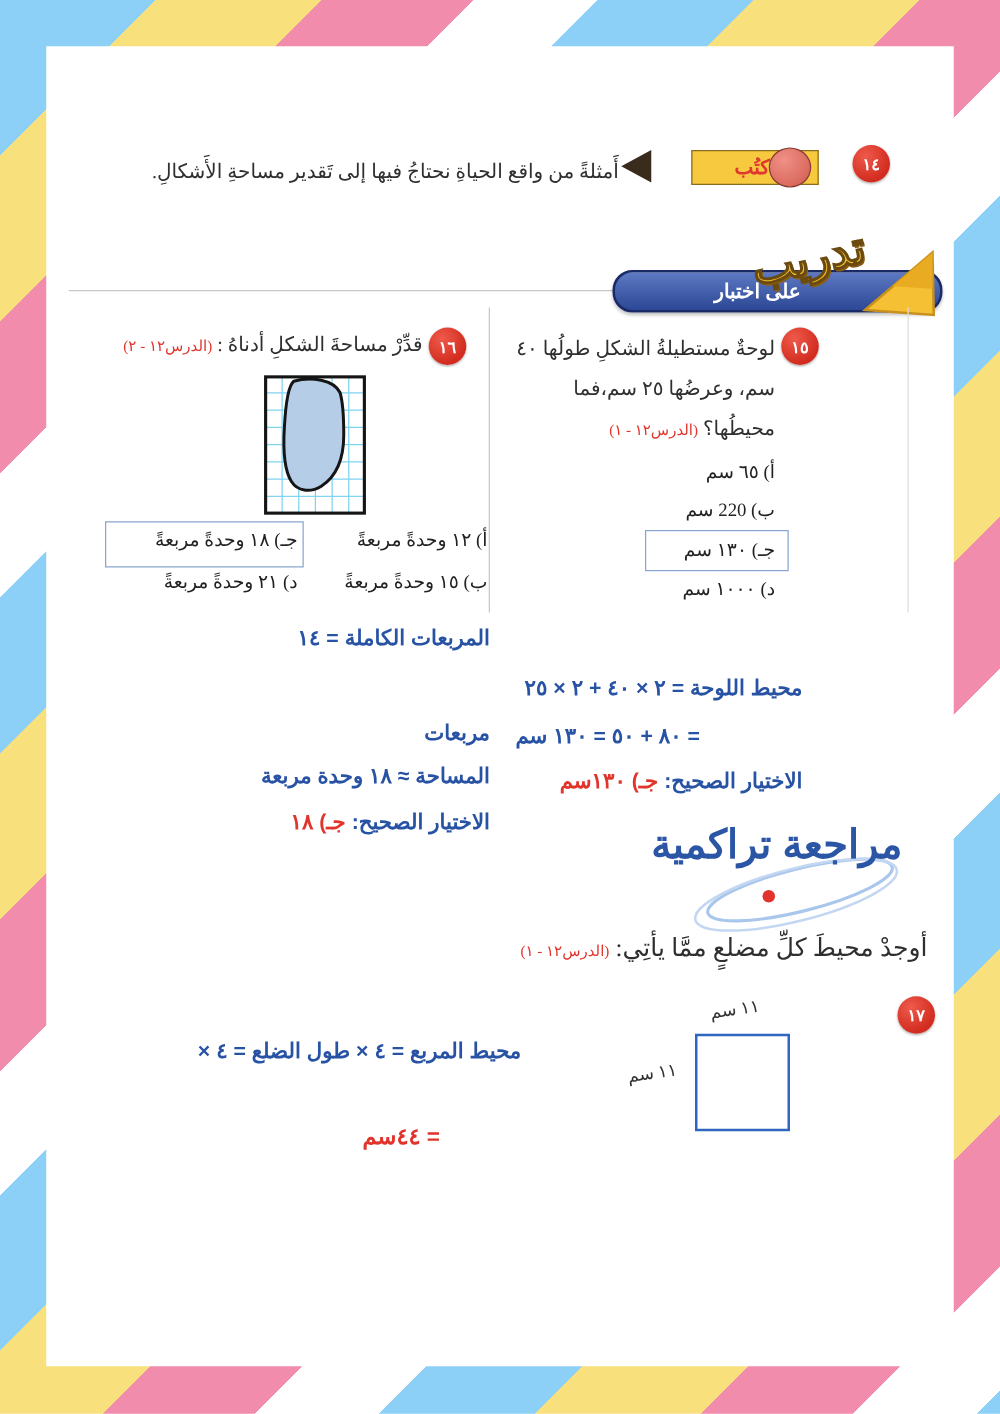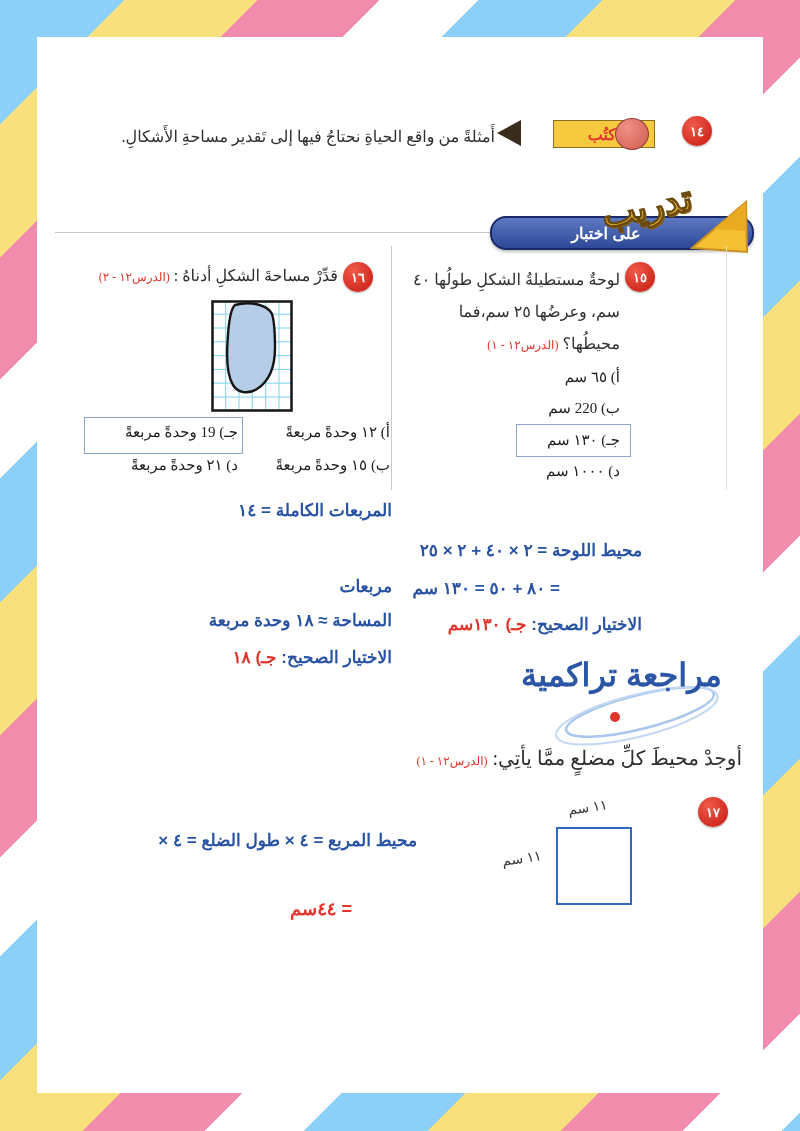--- a/index.html
+++ b/index.html
@@ -123,21 +123,21 @@
         <line x1="1" y1="83.2" x2="81" y2="83.2"></line>
       <line x1="1" y1="97" x2="81" y2="97"></line>
     </g>
     <path d="M 24,5 C 38,1 56,4 61,14 C 63.5,22 64,38 64,48 C 64,64 60,80 46,89 C 37,94.5 27,93 22,85 C 16.5,76 15.5,58 16.5,42 C 17.3,27 19,9 24,5 Z" fill="#b6cde8" stroke="#151515" stroke-width="2.4"></path>
     <rect x="1.5" y="1.5" width="79" height="109" fill="none" stroke="#151515" stroke-width="2.5"></rect>
   </svg>
 
   <div class="abs choice-box" style="left:84px;top:417px;width:157px;height:35px;"></div>
 
   <div class="abs rtl choice" style="right:410px;top:423px;">أ) ١٢ وحدةً مربعةً</div>
-  <div class="abs rtl choice" style="right:562px;top:423px;">جـ) 19 وحدةً مربعةً</div>
+  <div class="abs rtl choice" style="right:562px;top:423px;">جـ) ١٨ وحدةً مربعةً</div>
   <div class="abs rtl choice" style="right:410px;top:456px;">ب) ١٥ وحدةً مربعةً</div>
   <div class="abs rtl choice" style="right:562px;top:456px;">د) ٢١ وحدةً مربعةً</div>
 
   <div class="abs rtl sol" style="right:408px;top:500px;font-size:17px;white-space:nowrap;">المربعات الكاملة = ١٤</div>
   <div class="abs rtl sol" style="right:408px;top:576px;font-size:17px;white-space:nowrap;">مربعات</div>
   <div class="abs rtl sol" style="right:408px;top:610px;font-size:17px;white-space:nowrap;">المساحة ≈ ١٨ وحدة مربعة</div>
   <div class="abs rtl sol" style="right:408px;top:647px;font-size:17px;white-space:nowrap;">
     <span>الاختيار الصحيح:</span>
     <span class="red">جـ) ١٨</span>
   </div>
@@ -149,21 +149,21 @@
     </g>
     <circle cx="185" cy="41" r="5" fill="#e0342c"></circle>
   </svg>
   <div class="abs rtl review-title" style="right:78px;top:656px;">مراجعة تراكمية</div>
 
   <div class="abs rtl serif-q" style="right:58px;top:746px;font-size:20px;white-space:nowrap;">
     <span>أوجدْ محيطَ كلِّ مضلعٍ ممَّا يأتِي:</span>
     <span class="lesson">(الدرس١٢ - ١)</span>
   </div>
 
-  <div class="abs badge" style="left:698px;top:797px;">
+  <div class="abs badge" style="left:718px;top:797px;">
     <span>١٧</span>
   </div>
 
   <div class="abs" style="left:556px;top:827px;width:72px;height:74px;border:2.5px solid #2e66c0;"></div>
   <div class="abs rtl sq-label" style="left:568px;top:799px;transform:rotate(-8deg);">١١ سم</div>
   <div class="abs rtl sq-label" style="left:502px;top:850px;transform:rotate(-8deg);">١١ سم</div>
 
   <div class="abs rtl sol" style="right:383px;top:830px;font-size:17px;white-space:nowrap;">محيط المربع  = ٤ × طول الضلع = ٤ ×</div>
   <div class="abs rtl sol red" style="right:448px;top:898px;font-size:18px;white-space:nowrap;">= ٤٤سم</div>
 </div>

